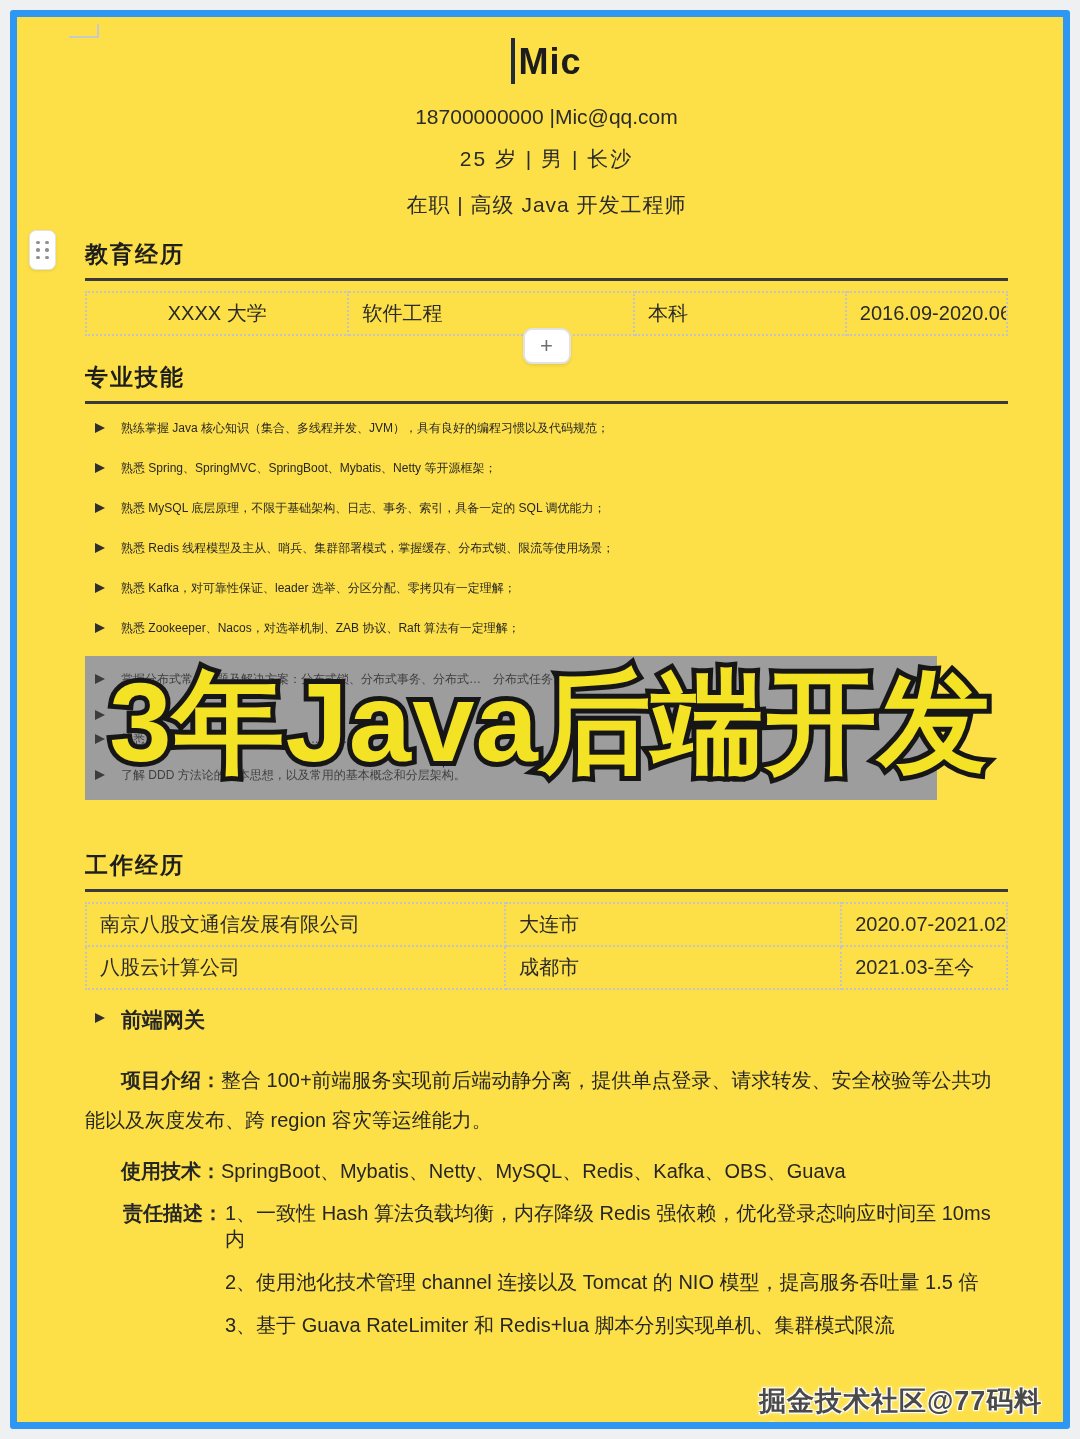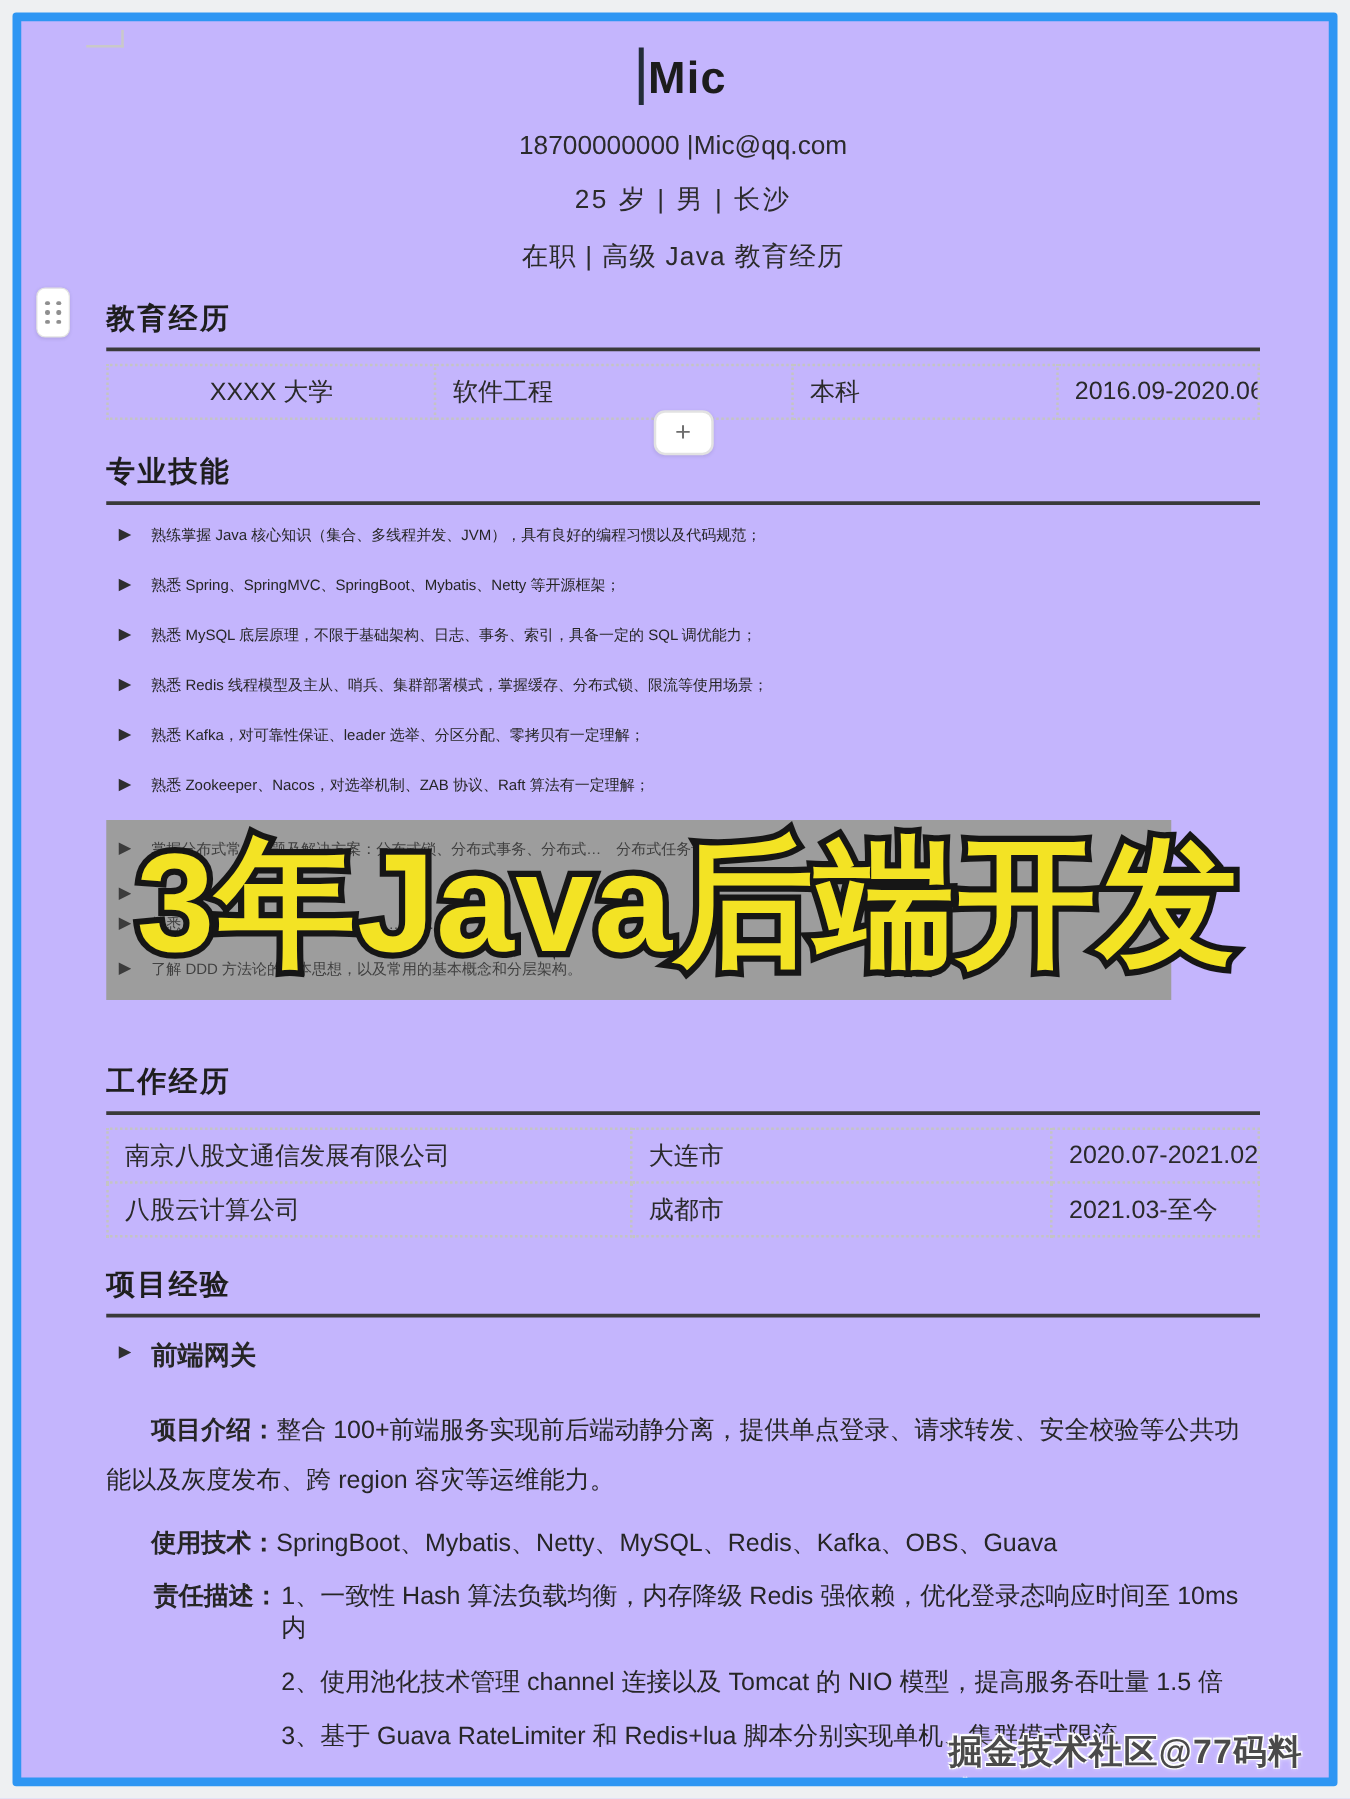--- a/index.html
+++ b/index.html
@@ -7,21 +7,21 @@
   body {
     background:#eef0f2;
     font-family:"Liberation Sans","DejaVu Sans",sans-serif;
     color:#262626;
     position:relative;
     overflow:hidden;
   }
   .doc-frame{
     position:absolute; left:10px; top:10px;
     width:1060px; height:1419px;
-    background:#c4b5fd;
+    background:#fde047;
     border:7px solid #2e96f3;
     border-radius:3px;
     overflow:hidden;
   }
   .corner-mark{
     position:absolute; left:52px; top:7px; width:30px; height:14px;
     border-bottom:2px solid #c9c9c9; border-right:2px solid #c9c9c9;
   }
   .drag-handle{
     position:absolute; left:12px; top:213px; width:27px; height:40px;
@@ -120,21 +120,21 @@
         <i></i>
       </span>
   </div>
 
   <div class="content">
 
     <div class="hdr">
       <div class="name-line"><span class="caret"></span><span>Mic</span></div>
       <div class="hdr-row hdr-contact">18700000000 |Mic@qq.com</div>
       <div class="hdr-row hdr-profile">25 岁 | 男 | 长沙</div>
-      <div class="hdr-row hdr-status">在职 | 高级 Java 教育经历</div>
+      <div class="hdr-row hdr-status">在职 | 高级 Java 开发工程师</div>
     </div>
 
     <div class="sec-title mt-edu">教育经历</div>
     <table class="grid">
       <tbody>
           <tr>
         <td class="edu-c1">XXXX 大学</td>
         <td class="edu-c2">软件工程</td>
         <td class="edu-c3">本科</td>
         <td class="edu-c4">2016.09-2020.06</td>
@@ -201,21 +201,20 @@
         <td class="wk-c3">2020.07-2021.02</td>
       </tr>
       <tr>
         <td class="wk-c1">八股云计算公司</td>
         <td class="wk-c2">成都市</td>
         <td class="wk-c3">2021.03-至今</td>
       </tr>
     </tbody>
       </table>
 
-    <div class="sec-title mt-proj">项目经验</div>
     <div class="proj-name">
       <span class="tri"></span>
       <span>前端网关</span>
     </div>
     <p class="para"><span class="plabel">项目介绍：</span><span>整合 100+前端服务实现前后端动静分离，提供单点登录、请求转发、安全校验等公共功能以及灰度发布、跨 region 容灾等运维能力。</span></p>
     <p class="tech-line"><span class="plabel">使用技术：</span><span>SpringBoot、Mybatis、Netty、MySQL、Redis、Kafka、OBS、Guava</span></p>
     <div class="duty-row">
       <div class="duty-label">责任描述：</div>
       <div class="duty-list">
         <div class="duty-item">1、一致性 Hash 算法负载均衡，内存降级 Redis 强依赖，优化登录态响应时间至 10ms 内</div>

